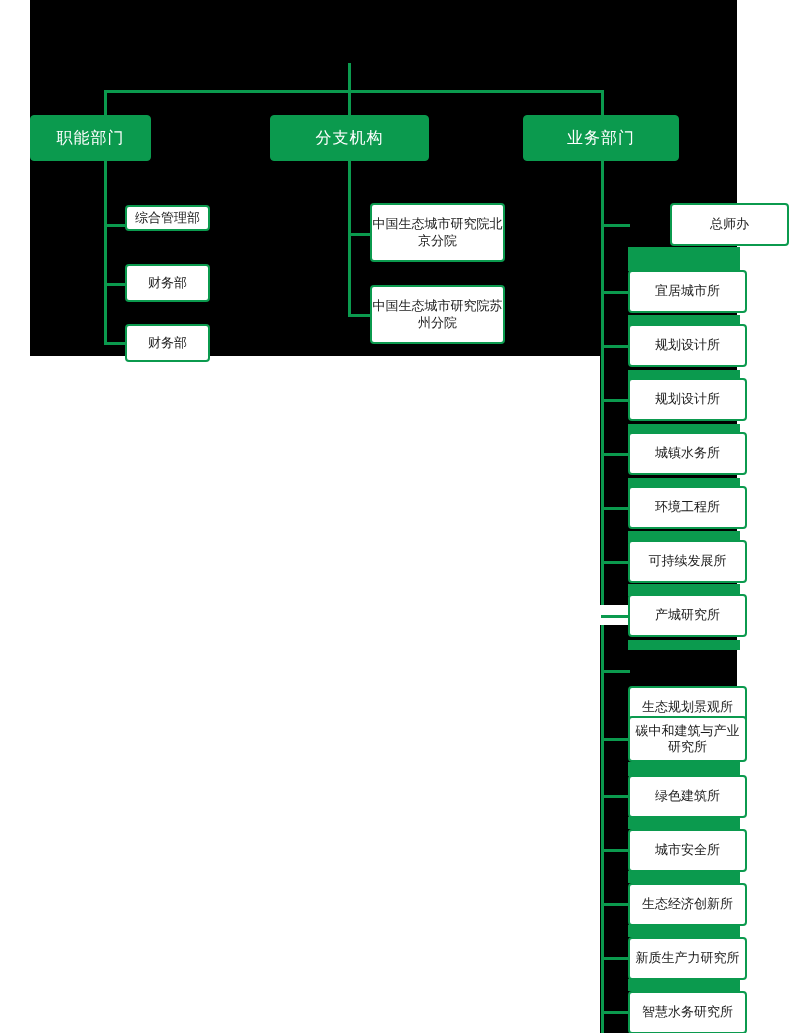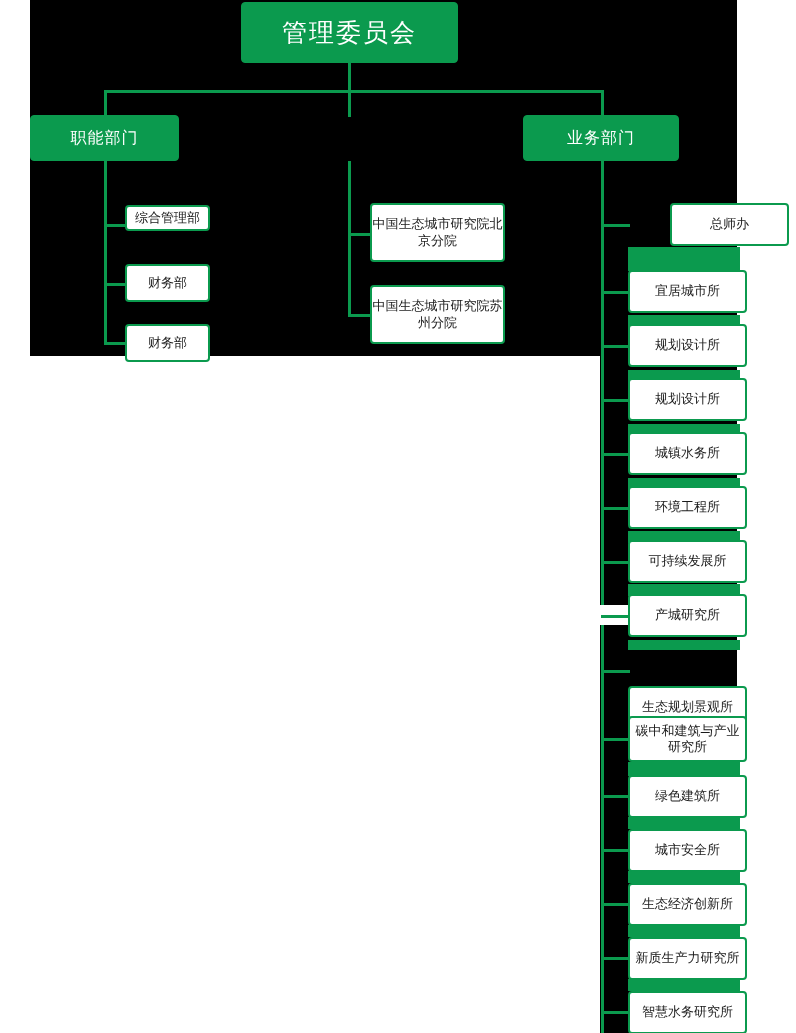--- a/index.html
+++ b/index.html
@@ -74,21 +74,21 @@
 
   .node-label {
     display: block;
     line-height: 1.25;
     white-space: pre-line;
   }
 
   #node-root { left: 241px; top: 2px; width: 217px; height: 61px; }
   #node-root .node-label { font-size: 25px; letter-spacing: 2px; }
 
-  #node-l2-0 { left: 30px;  top: 115px; width: 149px; height: 46px; }
+  #node-l2-0 { left: 30px;  top: 115px; width: 121px; height: 46px; }
   #node-l2-1 { left: 270px; top: 115px; width: 159px; height: 46px; }
   #node-l2-2 { left: 523px; top: 115px; width: 156px; height: 46px; }
   .l2 .node-label { font-size: 16px; letter-spacing: 1px; }
 
   .leaf .node-label { font-size: 13px; }
 
   
   #node-a-0 { left: 125px; top: 205px; width: 85px; height: 26px; }
   #node-a-1 { left: 125px; top: 264px; width: 85px; height: 38px; }
   #node-a-2 { left: 125px; top: 324px; width: 85px; height: 38px; }
@@ -149,27 +149,27 @@
   <div class="line h" style="left:601px; top:561px; width:29px;"></div>
   <div class="line h" style="left:601px; top:615px; width:29px;"></div>
   <div class="line h" style="left:601px; top:670px; width:29px;"></div>
   <div class="line h" style="left:601px; top:738px; width:29px;"></div>
   <div class="line h" style="left:601px; top:795px; width:29px;"></div>
   <div class="line h" style="left:601px; top:849px; width:29px;"></div>
   <div class="line h" style="left:601px; top:903px; width:29px;"></div>
   <div class="line h" style="left:601px; top:957px; width:29px;"></div>
   <div class="line h" style="left:601px; top:1011px; width:29px;"></div>
 
-  <div id="node-root" class="node filled">
-    <span class="node-label">管理委员会</span>
-  </div>
 
   <div id="node-l2-0" class="node filled l2">
     <span class="node-label">职能部门</span>
   </div>
+  <div id="node-l2-1" class="node filled l2">
+    <span class="node-label">分支机构</span>
+  </div>
   <div id="node-l2-2" class="node filled l2">
     <span class="node-label">业务部门</span>
   </div>
 
   <div id="node-a-0" class="node outlined leaf">
     <span class="node-label">综合管理部</span>
   </div>
   <div id="node-a-1" class="node outlined leaf">
     <span class="node-label">财务部</span>
   </div>

